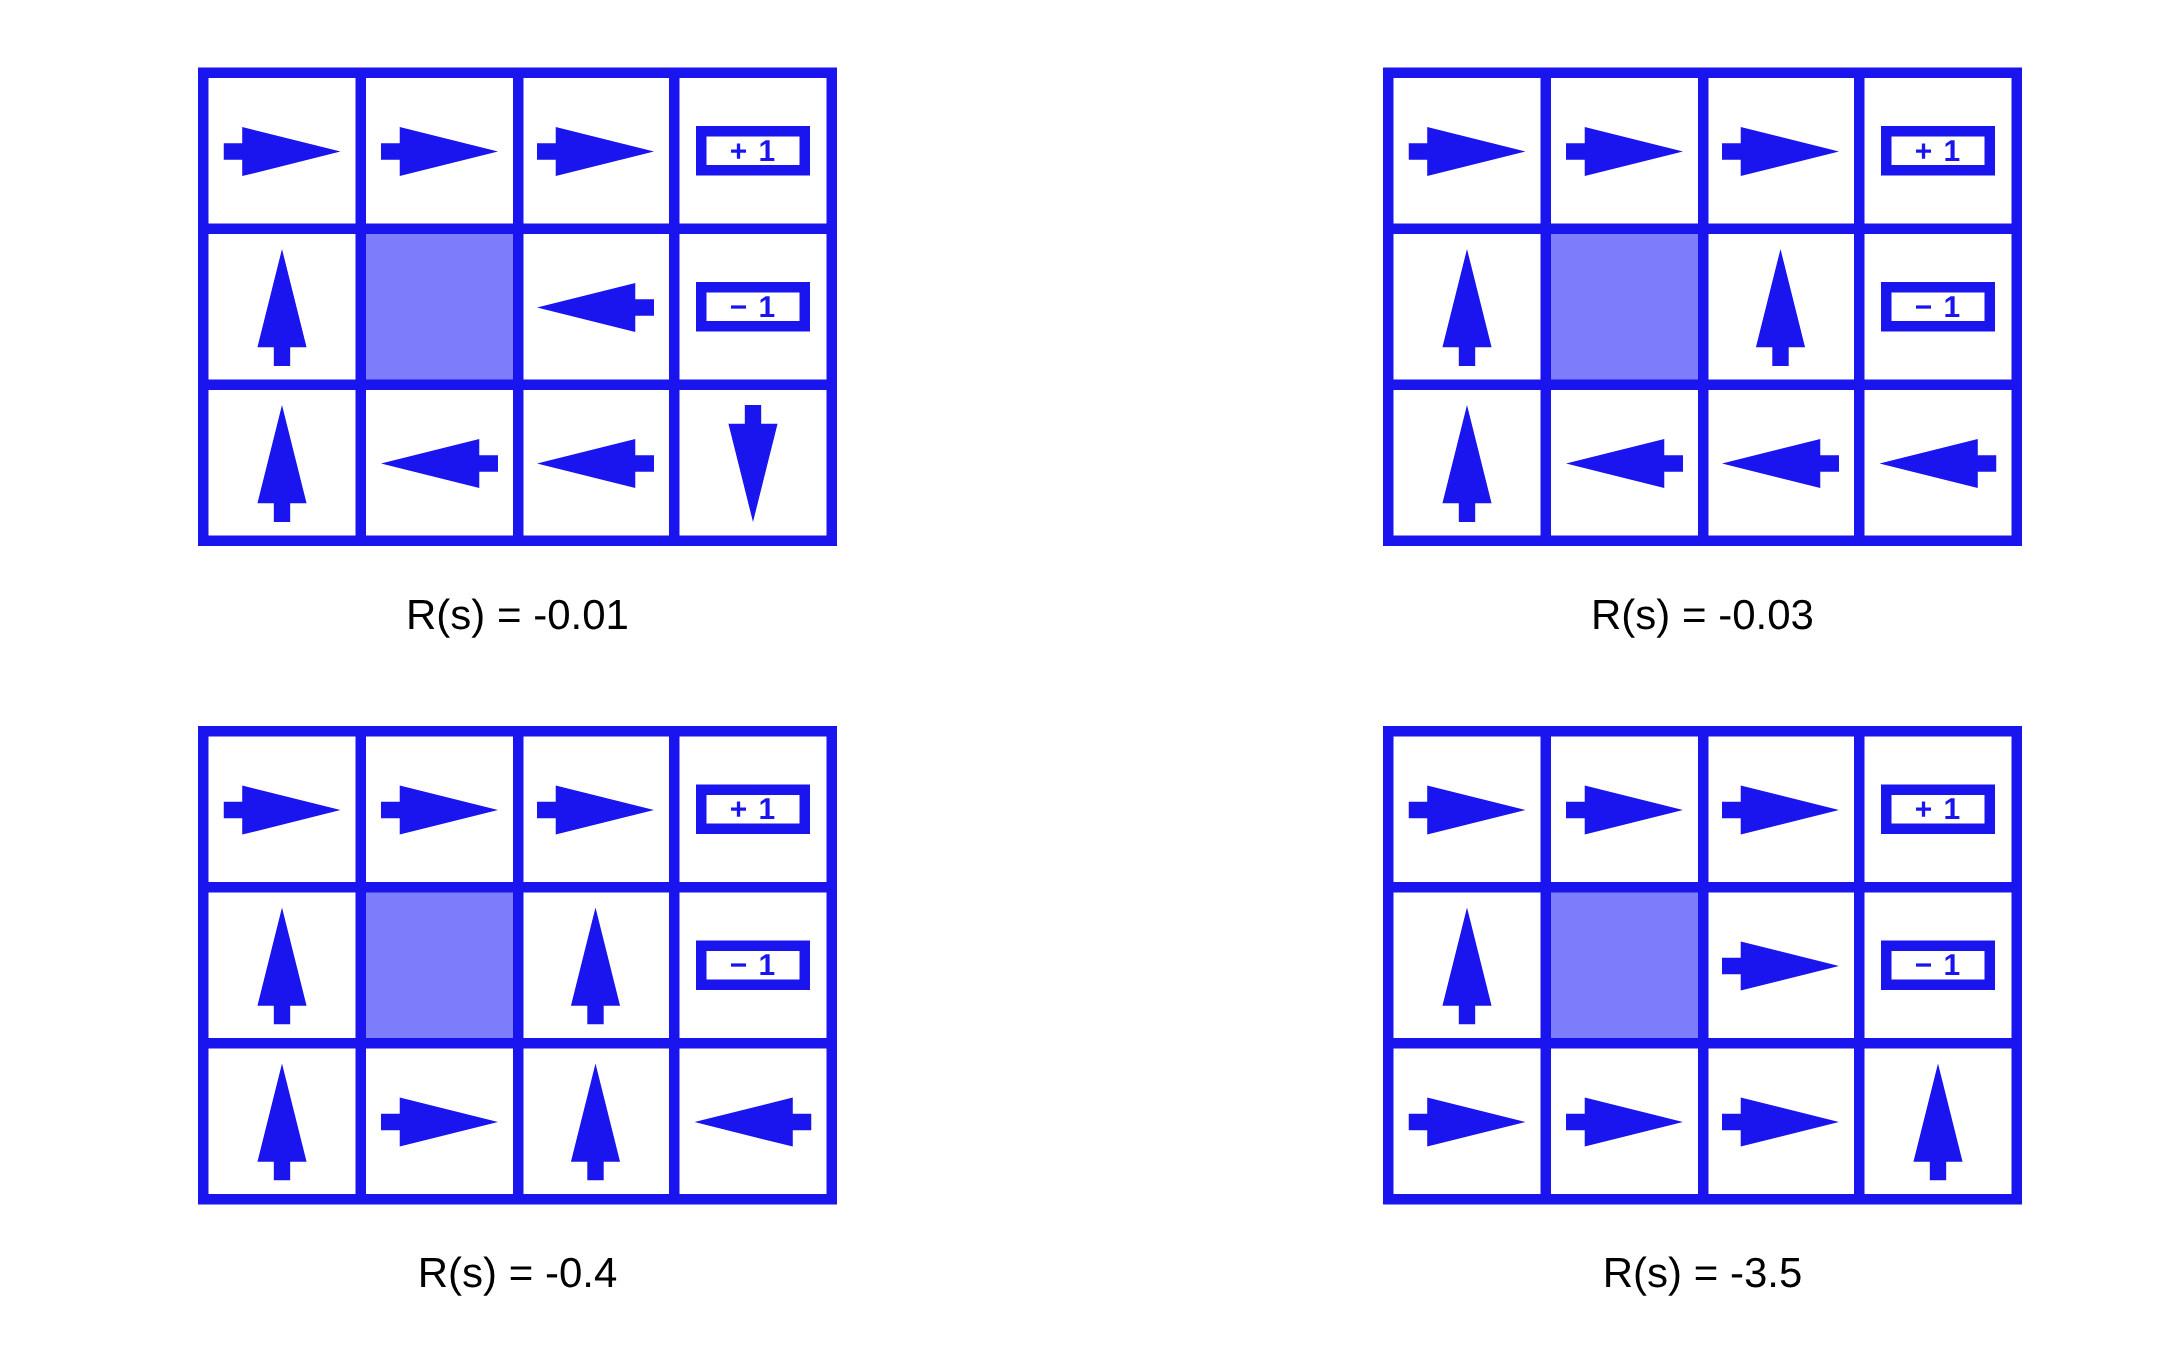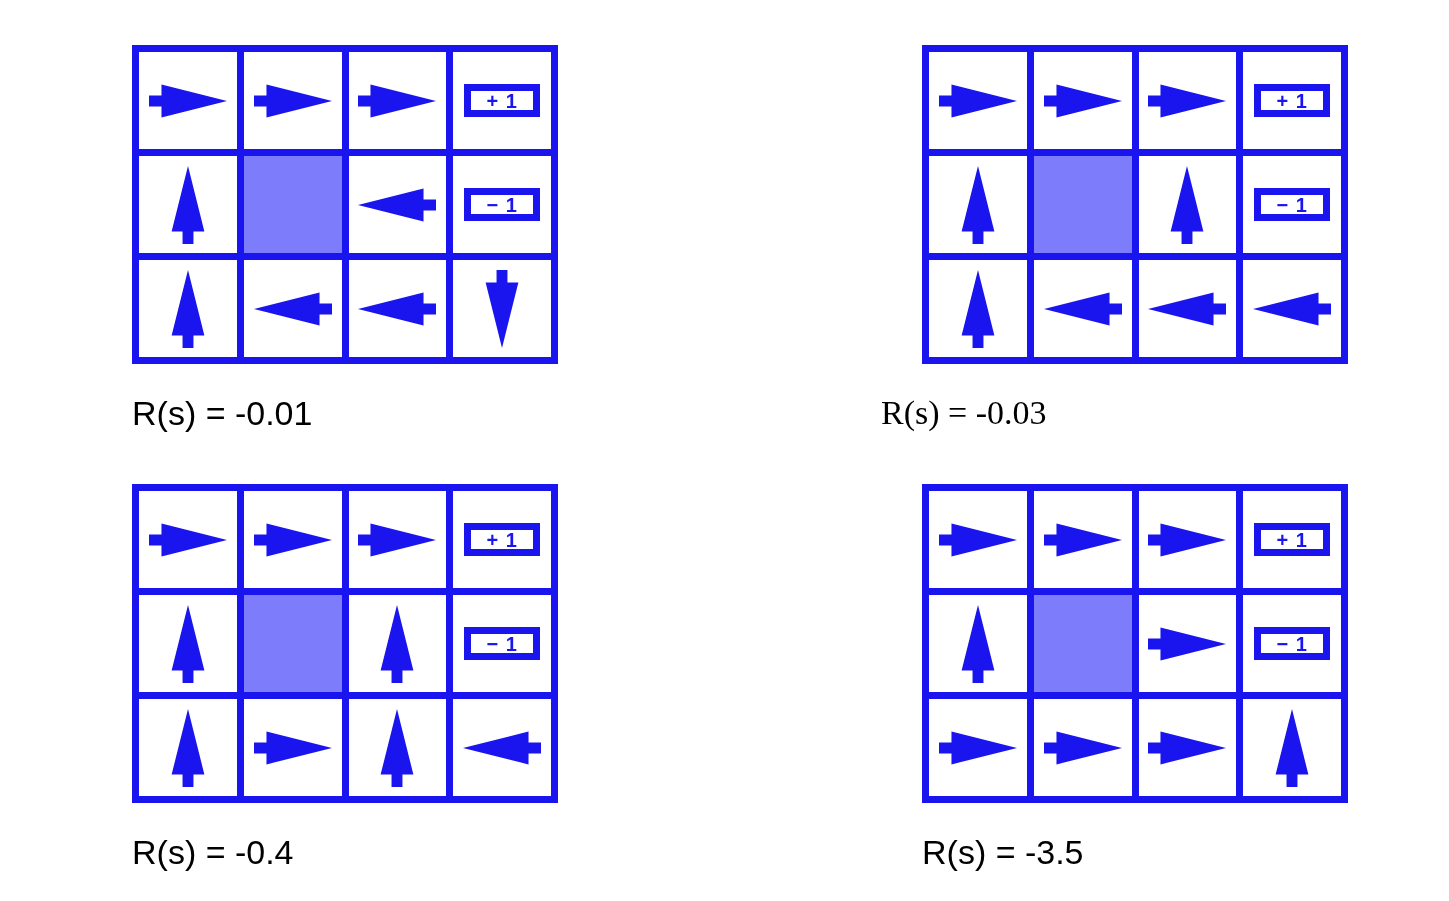--- a/index.html
+++ b/index.html
@@ -89,29 +89,29 @@
     font-size: 20px;
     line-height: 1;
     letter-spacing: 1px;
     white-space: nowrap;
   }
 
   
   .caption {
     position: absolute;
     width: 426px;
-    text-align: left;
+    text-align: center;
     color: #000000;
     font-family: "Liberation Sans", sans-serif;
-    font-size: 34px;
+    font-size: 28px;
     line-height: 1;
     white-space: nowrap;
   }
   .caption-0 { left: 132px; top: 396px; }
-  .caption-1 { left: 881px; top: 396px; font-family: Liberation Serif, serif; }
+  .caption-1 { left: 922px; top: 396px; }
   .caption-2 { left: 132px; top: 835px; }
   .caption-3 { left: 922px; top: 835px; }
 </style>
 </head>
 <body>
 
 <div class="figure-root">
 
 <div class="panel panel-0">
       <div class="grid-frame">

